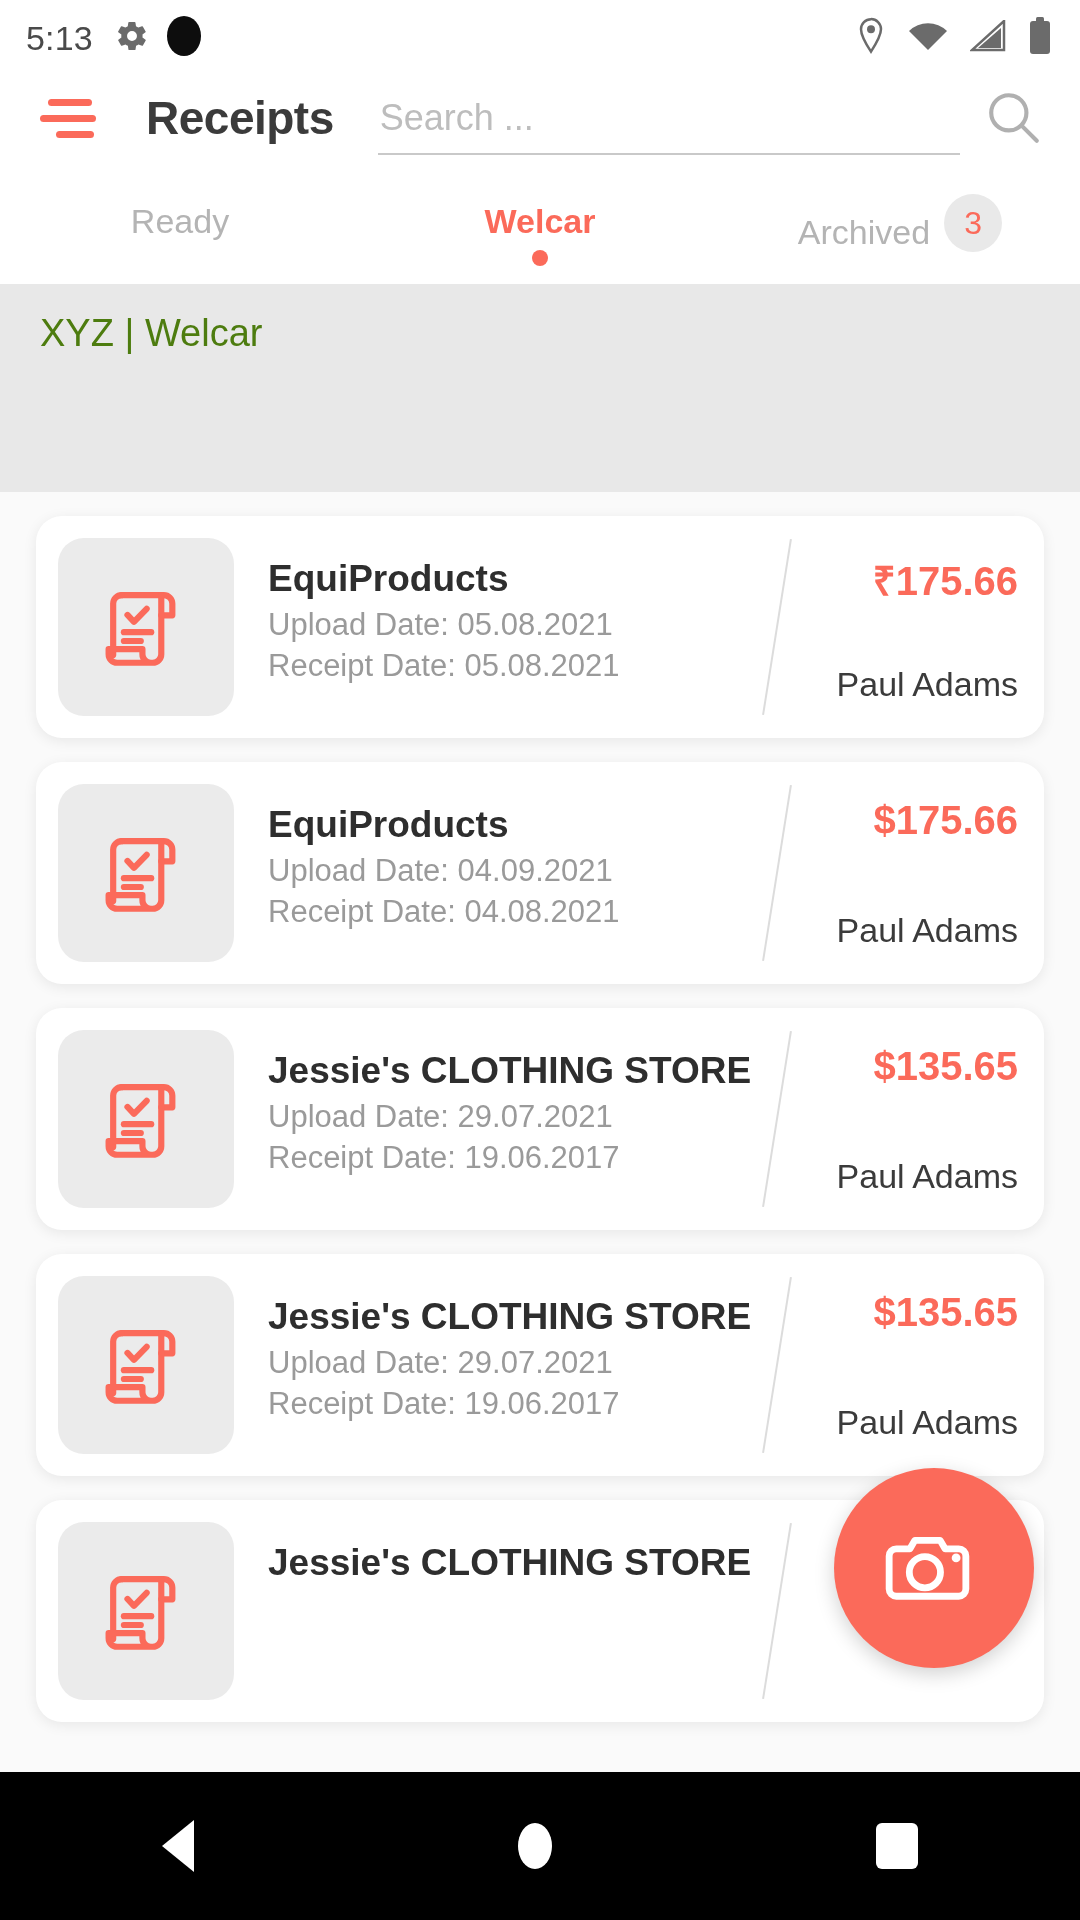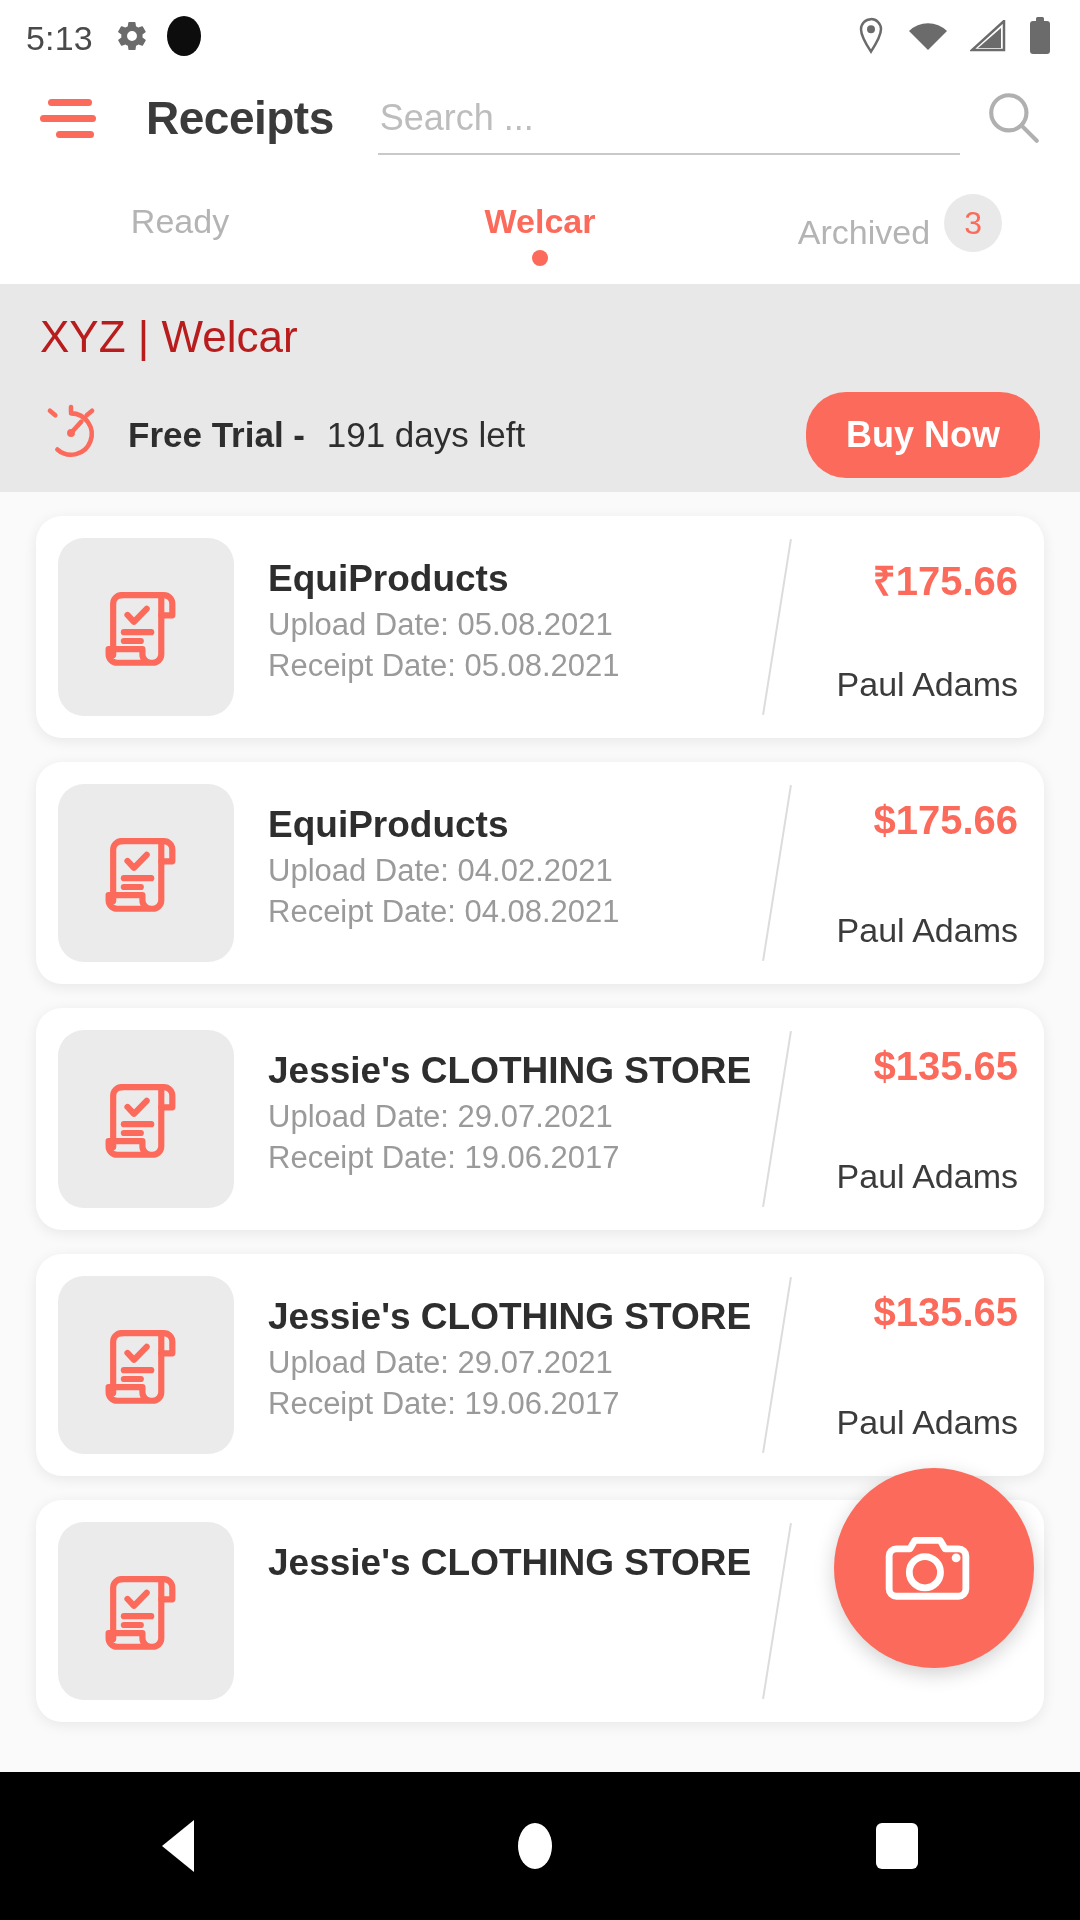--- a/index.html
+++ b/index.html
@@ -108,23 +108,22 @@
     margin-top:-8px;
   }
 
   
   .banner {
     background:#e8e8e8;
     padding:28px 40px 30px 40px;
     height:208px;
   }
   .banner-org {
-    font-size:44px;
-    color:#b91c1c;
-    margin-bottom:30px;
+    font-size:38px;
+    color:#4d7c0f;
   }
   .banner-row { display:flex; align-items:center; }
   .trialtext { font-size:35px; color:#2e2e2e; margin-left:26px; }
   .trialtext b { font-weight:bold; }
   .trialtext span.days { font-weight:normal; margin-left:12px; }
   .buynow {
     margin-left:auto;
     background:#FB6A5A;
     color:#ffffff;
     font-size:36px;
@@ -321,36 +320,20 @@
     <span class="dot"></span>
   </div>
   <div class="tab archived">
     <span>Archived</span>
     <span class="badge">3</span>
   </div>
 </div>
 
 <div class="banner">
   <div class="banner-org">XYZ | Welcar</div>
-  <div class="banner-row">
-    <span>
-      <svg width="62" height="62" viewBox="0 0 30 30">
-        <path d="M15 5.5 a10 10 0 1 1 -6.6 17.5" fill="none" stroke="#FB6A5A" stroke-width="2.2" stroke-linecap="round"></path>
-        <line x1="15" y1="15" x2="20" y2="9.5" stroke="#FB6A5A" stroke-width="2.2" stroke-linecap="round"></line>
-        <circle cx="15" cy="15" r="1.9" fill="#FB6A5A"></circle>
-        <line x1="15" y1="2.4" x2="15" y2="4.6" stroke="#FB6A5A" stroke-width="2.2" stroke-linecap="round"></line>
-        <line x1="4.8" y1="4.2" x2="7.4" y2="6.4" stroke="#FB6A5A" stroke-width="2.2" stroke-linecap="round"></line>
-        <line x1="25.2" y1="4.2" x2="22.6" y2="6.4" stroke="#FB6A5A" stroke-width="2.2" stroke-linecap="round"></line>
-      </svg>
-    </span>
-    <div class="trialtext">
-      <b>Free Trial - </b><span class="days">191 days left</span>
-    </div>
-    <button class="buynow">Buy Now</button>
-  </div>
 </div>
 
 <div class="listarea">
 
   <div class="card">
     <div class="thumb">
       <svg width="104" height="104" viewBox="0 0 32 32">
         <path d="M8.5 6.2 h13 a2.6 2.6 0 0 1 2.6 2.6 v3.6 h-3.4" fill="none" stroke="#FB6A5A" stroke-width="1.9" stroke-linecap="round" stroke-linejoin="round"></path>
         <path d="M8.5 6.2 a2.6 2.6 0 0 0 -2.6 2.6 v15.8" fill="none" stroke="#FB6A5A" stroke-width="1.9" stroke-linecap="round"></path>
         <path d="M20.7 6.2 v18.2 a2.6 2.6 0 0 1 -2.6 2.6 h-11 a2.6 2.6 0 0 1 -2.6 -2.6 v-1.6 h10.4 v1.6 a2.6 2.6 0 0 0 2.6 2.6" fill="none" stroke="#FB6A5A" stroke-width="1.9" stroke-linecap="round" stroke-linejoin="round"></path>
@@ -377,21 +360,21 @@
         <path d="M8.5 6.2 h13 a2.6 2.6 0 0 1 2.6 2.6 v3.6 h-3.4" fill="none" stroke="#FB6A5A" stroke-width="1.9" stroke-linecap="round" stroke-linejoin="round"></path>
         <path d="M8.5 6.2 a2.6 2.6 0 0 0 -2.6 2.6 v15.8" fill="none" stroke="#FB6A5A" stroke-width="1.9" stroke-linecap="round"></path>
         <path d="M20.7 6.2 v18.2 a2.6 2.6 0 0 1 -2.6 2.6 h-11 a2.6 2.6 0 0 1 -2.6 -2.6 v-1.6 h10.4 v1.6 a2.6 2.6 0 0 0 2.6 2.6" fill="none" stroke="#FB6A5A" stroke-width="1.9" stroke-linecap="round" stroke-linejoin="round"></path>
         <polyline points="10.3,12.3 12.3,14.4 16.2,10.4" fill="none" stroke="#FB6A5A" stroke-width="1.9" stroke-linecap="round" stroke-linejoin="round"></polyline>
         <line x1="9.2" y1="17.6" x2="17.6" y2="17.6" stroke="#FB6A5A" stroke-width="1.9" stroke-linecap="round"></line>
         <line x1="9.2" y1="20.3" x2="14.4" y2="20.3" stroke="#FB6A5A" stroke-width="1.9" stroke-linecap="round"></line>
       </svg>
     </div>
     <div class="cardmid">
       <div class="merchant">EquiProducts</div>
-      <div class="meta">Upload Date: 04.02.2021</div>
+      <div class="meta">Upload Date: 04.09.2021</div>
       <div class="meta">Receipt Date: 04.08.2021</div>
     </div>
     <div class="cardright">
       <div class="slash"></div>
       <div class="amount">$175.66</div>
       <div class="person">Paul Adams</div>
     </div>
   </div>
 
   <div class="card">

